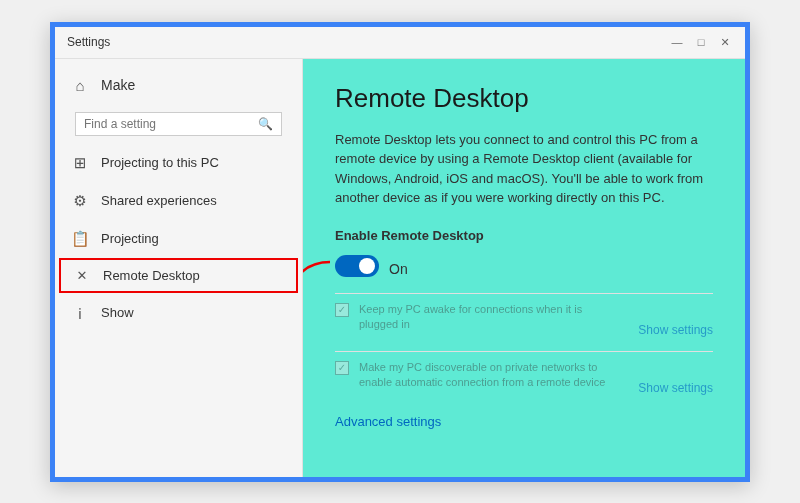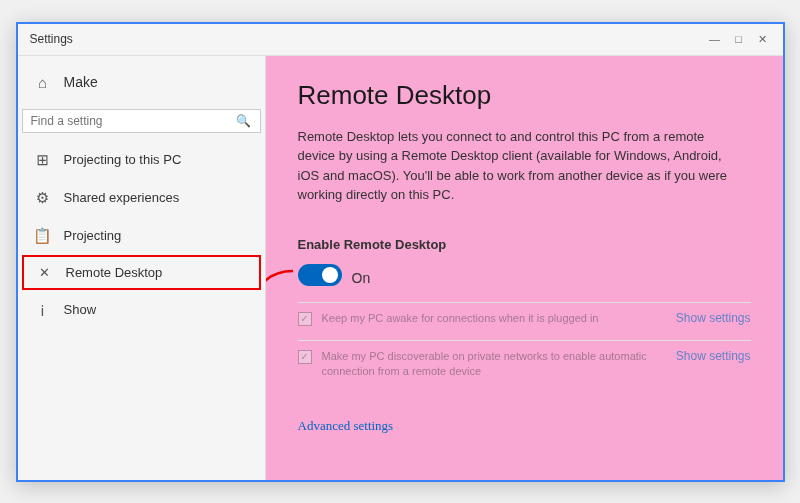--- a/index.html
+++ b/index.html
@@ -7,24 +7,24 @@
       font-family: 'Segoe UI', Arial, sans-serif;
       background: #f0f0f0;
       display: flex;
       justify-content: center;
       align-items: center;
       width: 800px;
       height: 503px;
       overflow: hidden;
     }
     .window {
-      width: 769px;
+      width: 700px;
       height: 460px;
-      background: #f9a8d4;
-      border: 2px solid #3b82f6;
+      background: #5eead4;
+      border: 5px solid #3b82f6;
       box-shadow: 0 4px 20px rgba(0,0,0,0.2);
       display: flex;
       flex-direction: column;
     }
     .title-bar {
       height: 32px;
       background: #f5f5f5;
       border-bottom: 1px solid #e0e0e0;
       display: flex;
       align-items: center;
@@ -68,21 +68,21 @@
     .sidebar-home {
       display: flex;
       align-items: center;
       gap: 12px;
       padding: 10px 16px;
       font-size: 14px;
       color: #333;
       cursor: pointer;
     }
     .search-box {
-      margin: 8px 4px;
+      margin: 8px 20px;
       display: flex;
       align-items: flex-end;
       border: 1px solid #ccc;
       background: #fff;
       padding: 4px 8px;
       gap: 6px;
     }
     .search-input {
       border: none;
       outline: none;
@@ -131,21 +131,21 @@
       font-size: 26px;
       font-weight: 300;
       color: #1a1a1a;
       margin-bottom: 16px;
     }
     .description {
       font-size: 13px;
       color: #333;
       line-height: 1.5;
       max-width: 430px;
-      margin-bottom: 32px;
+      margin-bottom: 20px;
     }
     .section-label {
       font-size: 13px;
       font-weight: 600;
       color: #333;
       margin-bottom: 12px;
     }
     .toggle-row {
       display: flex;
       align-items: flex-end;
@@ -195,28 +195,28 @@
       font-size: 11px;
       color: #333;
       line-height: 1.4;
     }
     .show-settings-link {
       font-size: 12px;
       color: #0067c0;
       cursor: pointer;
       margin-left: 16px;
       flex-shrink: 0;
+      margin-top: 21px;
     }
     .advanced-settings {
       font-size: 13px;
       color: #0067c0;
       cursor: pointer;
-      margin-top: 24px;
+      margin-top: 5px;
       display: inline-block;
-      font-family: Liberation Serif, serif;
     }
     
     .arrow-container {
       position: relative;
     }
     .red-arrow {
       position: absolute;
       left: -30px;
       top: 20px;
       width: 50px;

